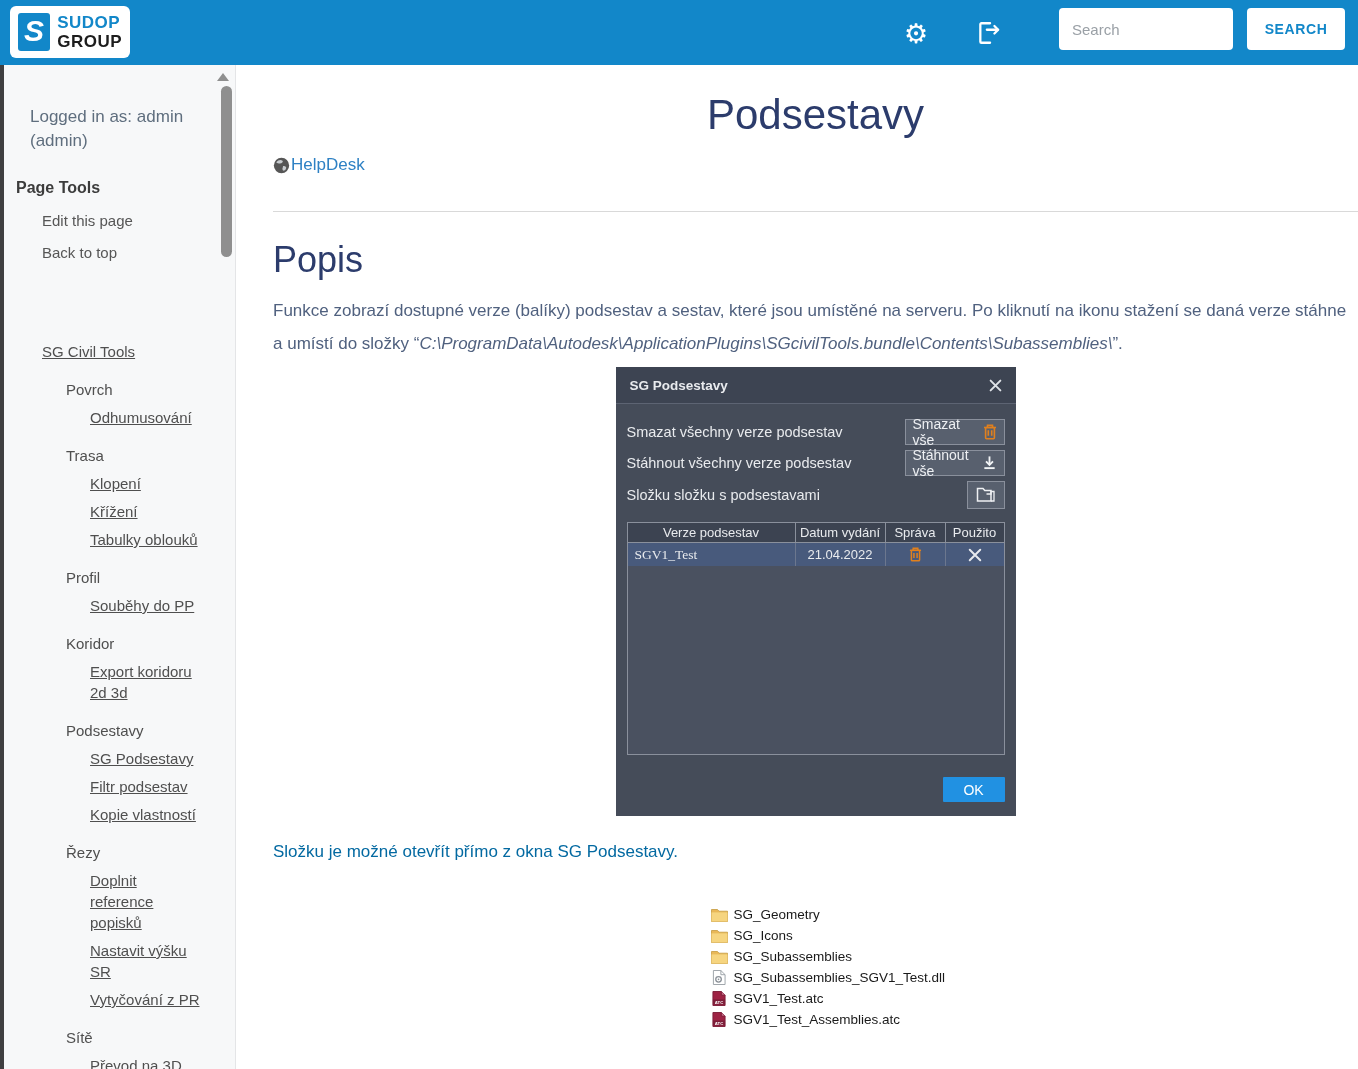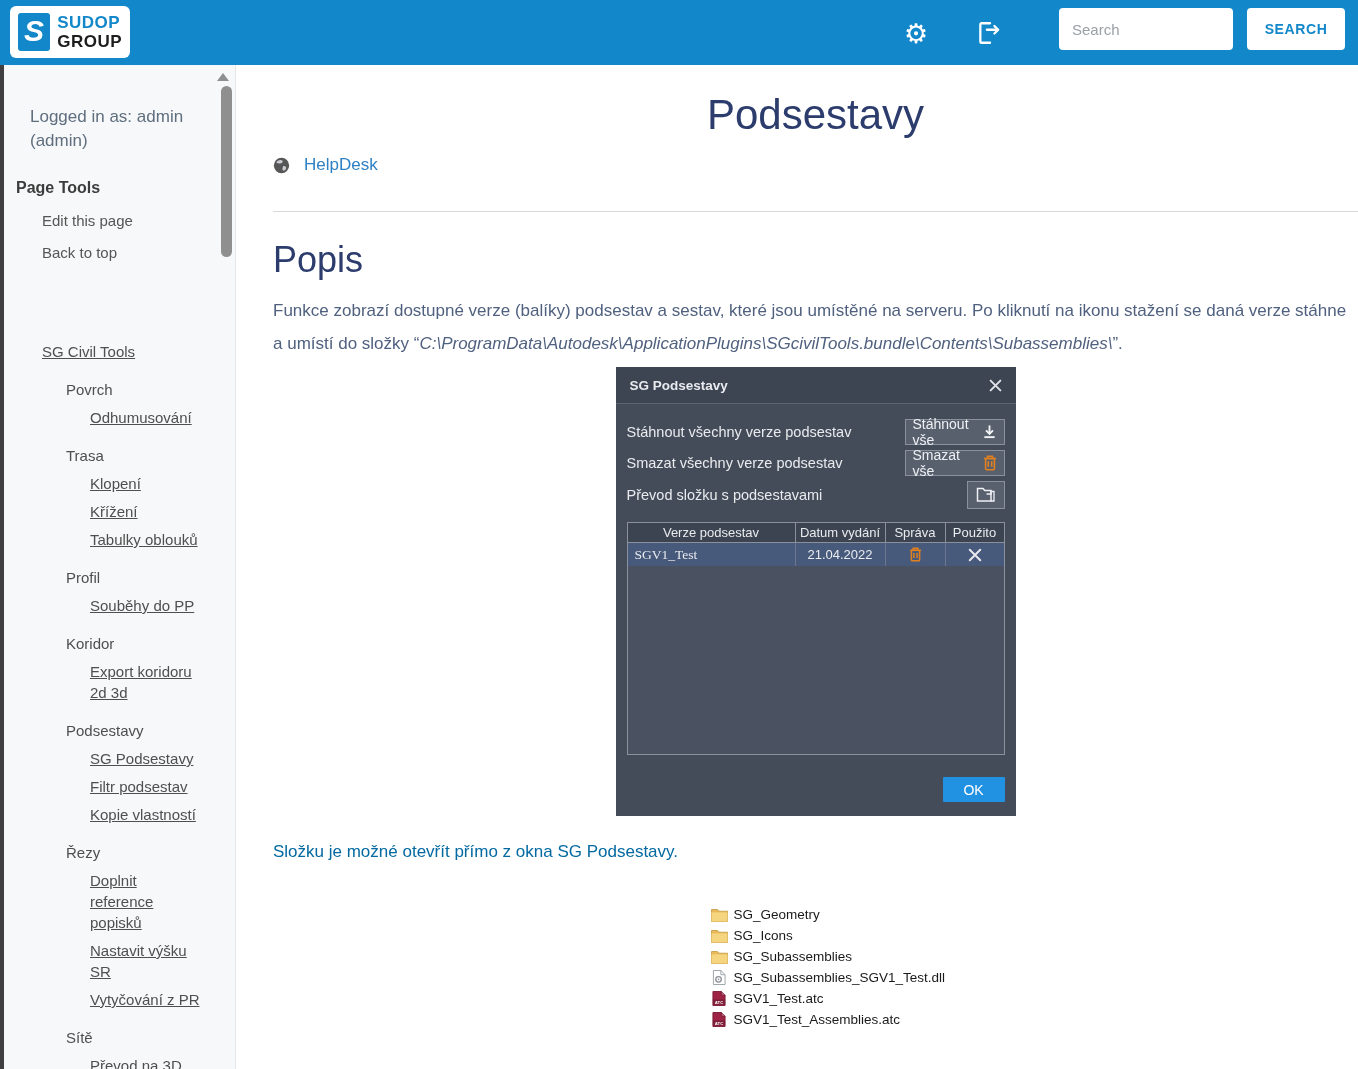--- a/index.html
+++ b/index.html
@@ -43,21 +43,21 @@
   .lvl0 { margin-left:42px; }
   .lvl1 { margin-left:66px; margin-top:17px; }
   .lvl2 { margin-left:90px; max-width:112px; }
   .nav-link { cursor:pointer; }
   .nav-link span { text-decoration:underline; }
 
   
   .main { position:absolute; top:65px; left:222px; width:1136px; height:1004px; overflow:hidden;
     padding-left:51px; }
   .page-title { margin-top:26px; text-align:center; font-size:42px; color:#2c3c6c; font-weight:500; }
-  .helpdesk-row { margin-top:16px; display:flex; align-items:center; gap:14px; }
+  .helpdesk-row { margin-top:16px; display:flex; align-items:center; gap:1px; }
   .helpdesk-link { color:#2e81c4; font-size:17px; cursor:pointer; }
   .rule { margin-top:36px; border:none; border-top:1px solid #d9d9d9; width:1085px; }
   .section-title { margin-top:27px; font-size:36px; color:#2c3c6c; font-weight:500; }
   .para { margin-top:13px; font-size:17px; line-height:33px; color:#50617f; width:1085px; }
   .para .path { font-style:italic; }
   .para2 { margin-top:26px; font-size:17px; color:#0369a1; }
 
   
   .dialog { width:400px; margin:7px auto 0; background:#454c59; color:#e9ebee; }
   .dlg-title { height:37px; background:#3d4452; border-bottom:1px solid #5d6473; display:flex;
@@ -176,48 +176,48 @@
     <div class="dlg-title">
       <span>SG Podsestavy</span>
       <span class="dlg-close">
         <svg width="13" height="13" viewBox="0 0 12 12">
             <path d="M1.5 1.5 L10.5 10.5 M10.5 1.5 L1.5 10.5" stroke="#dfe3e8" stroke-width="1.8" stroke-linecap="round"></path>
           </svg>
       </span>
     </div>
     <div class="dlg-body">
       <div class="dlg-row">
-        <span class="dlg-label">Stáhnout všechny verze podsestav</span>
-        <div class="dlg-btn wide">
-          <span>Stáhnout vše</span>
-          <span style="display:flex;">
-            <svg width="15" height="15" viewBox="0 0 16 16" fill="none" stroke="#f2f4f6" stroke-width="2">
-              <path d="M8 1.5 v8.5"></path>
-                <path d="M4.3 6.8 L8 10.5 L11.7 6.8"></path>
-                <path d="M2.5 14 h11"></path>
-            </svg>
-          </span>
-        </div>
-      </div>
-      <div class="dlg-row">
         <span class="dlg-label">Smazat všechny verze podsestav</span>
         <div class="dlg-btn wide">
           <span>Smazat vše</span>
           <span style="display:flex;">
             <svg width="14" height="16" viewBox="0 0 14 16" fill="none" stroke="#e0801e" stroke-width="1.6">
               <path d="M1 3.5 h12"></path>
                 <path d="M4.5 3.2 V1.2 h5 v2"></path>
               <rect x="2.6" y="3.5" width="8.8" height="11.3" rx="1"></rect>
               <path d="M5.3 6.3 v5.5 M8.7 6.3 v5.5"></path>
             </svg>
           </span>
         </div>
       </div>
+      <div class="dlg-row">
+        <span class="dlg-label">Stáhnout všechny verze podsestav</span>
+        <div class="dlg-btn wide">
+          <span>Stáhnout vše</span>
+          <span style="display:flex;">
+            <svg width="15" height="15" viewBox="0 0 16 16" fill="none" stroke="#f2f4f6" stroke-width="2">
+              <path d="M8 1.5 v8.5"></path>
+                <path d="M4.3 6.8 L8 10.5 L11.7 6.8"></path>
+                <path d="M2.5 14 h11"></path>
+            </svg>
+          </span>
+        </div>
+      </div>
       <div class="dlg-row" style="height:29px;">
-        <span class="dlg-label">Převod složku s podsestavami</span>
+        <span class="dlg-label">Složku složku s podsestavami</span>
         <div class="dlg-btn square">
           <span style="display:flex;">
             <svg width="20" height="17" viewBox="0 0 20 17" fill="none" stroke="#eef0f3" stroke-width="1.5">
               <path d="M1.5 15 V2.5 h5.5 l1.8 2 H15 V15 Z"></path>
               <path d="M10.5 8 h4.5 v-2.5 l3 0 V15 H15" stroke-width="1.3"></path>
             </svg>
           </span>
         </div>
       </div>
 

